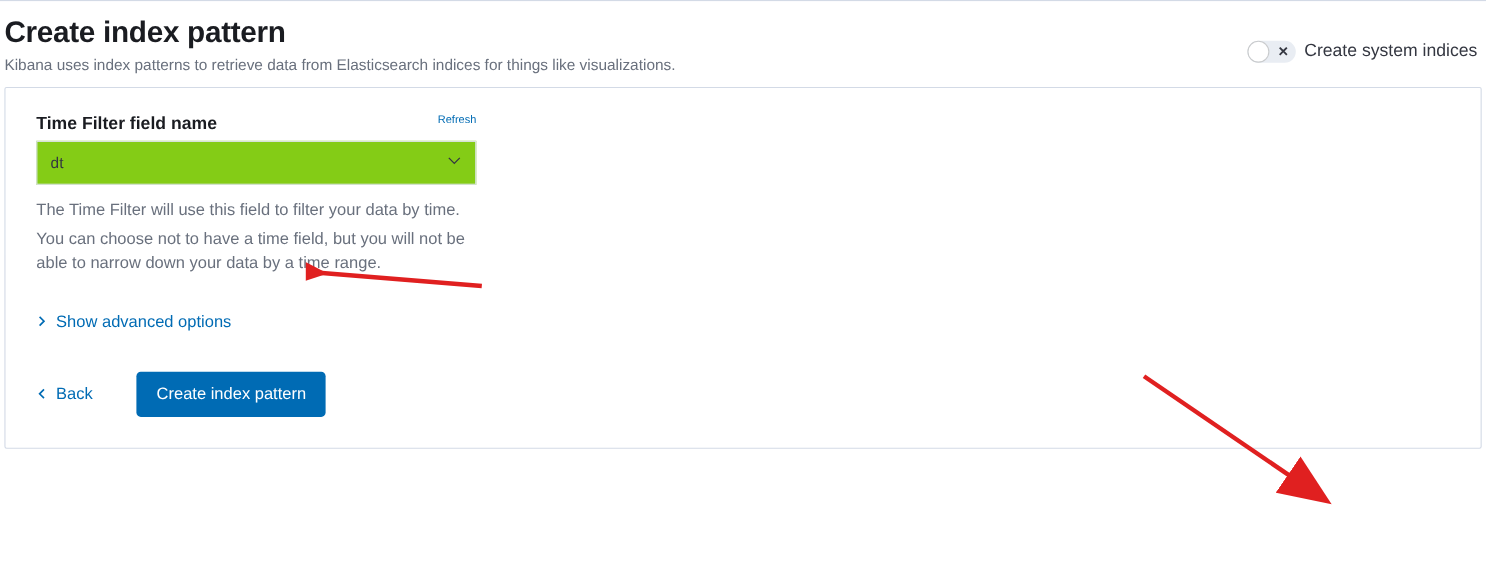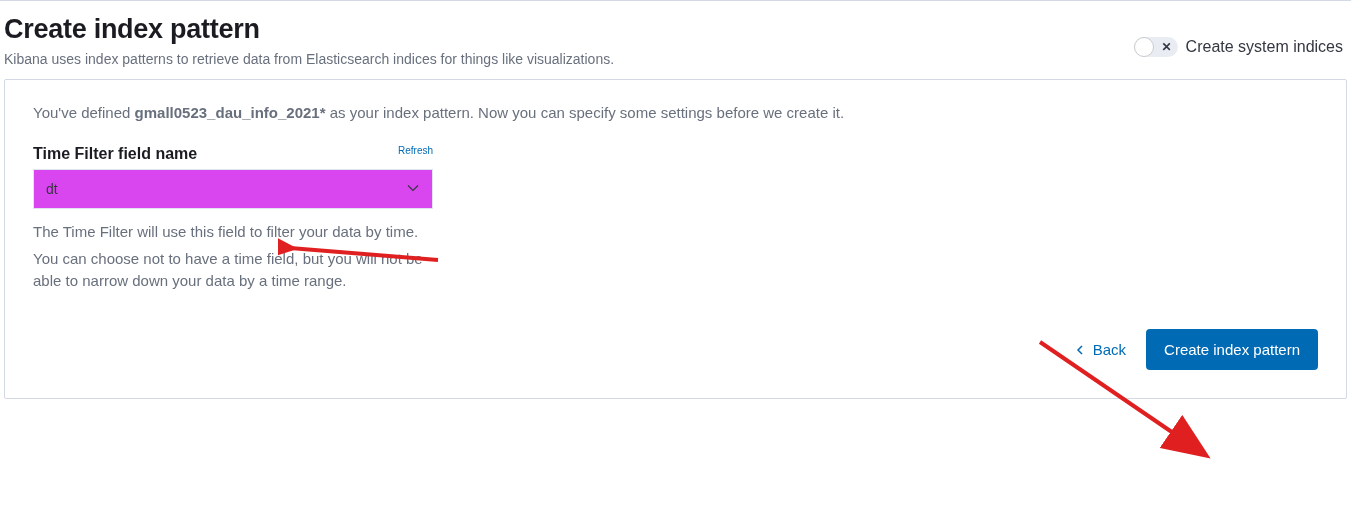--- a/index.html
+++ b/index.html
@@ -79,21 +79,21 @@
     .step-desc strong { font-weight: 700; }
     .form-group { width: 400px; margin-bottom: 12px; }
     .form-row { display: flex; justify-content: space-between; align-items: flex-start; margin-bottom: 6px; }
     .form-label { font-size: 16px; font-weight: 600; color: #1a1c21; }
     .refresh-link { font-size: 10px; color: #006bb4; cursor: pointer; }
     .select-wrap { position: relative; width: 400px; }
     .select-display {
       width: 100%;
       height: 40px;
       border: 1px solid #dfe5ef;
-      background: #d946ef;
+      background: #84cc16;
       padding: 8px 36px 8px 12px;
       font-size: 14px;
       color: #343741;
       display: flex;
       align-items: center;
     }
     .select-chevron {
       position: absolute;
       right: 14px;
       top: 50%;
@@ -111,23 +111,22 @@
       display: inline-flex;
       align-items: center;
       gap: 8px;
       color: #006bb4;
       font-size: 15px;
       margin-top: 28px;
       cursor: pointer;
     }
     .footer-row {
       display: flex;
-      justify-content: flex-end;
-      align-items: center;
-      gap: 20px;
+      align-items: center;
+      gap: 40px;
       margin-top: 36px;
     }
     .back-link {
       display: inline-flex;
       align-items: center;
       gap: 8px;
       color: #006bb4;
       font-size: 15px;
       cursor: pointer;
     }
@@ -163,23 +162,20 @@
     <div class="header-right">
       <span class="switch">
         <span class="thumb"></span>
         <span class="x-label">✕</span>
       </span>
       <span class="switch-label">Create system indices</span>
     </div>
   </div>
 
   <div class="panel">
-    <div class="step-desc">
-      <span>You've defined </span><strong>gmall0523_dau_info_2021*</strong><span> as your index pattern. Now you can specify some settings before we create it.</span>
-    </div>
 
     <div class="form-group">
       <div class="form-row">
         <span class="form-label">Time Filter field name</span>
         <span class="refresh-link">Refresh</span>
       </div>
       <div class="select-wrap">
         <div class="select-display">dt</div>
         <span class="select-chevron">
           <svg width="12" height="12" viewBox="0 0 12 12">
@@ -187,20 +183,28 @@
             </svg>
         </span>
       </div>
     </div>
 
     <div class="help-text">
       <p>The Time Filter will use this field to filter your data by time.</p>
       <p>You can choose not to have a time field, but you will not be able to narrow down your data by a time range.</p>
     </div>
 
+    <div class="adv-link">
+      <span>
+        <svg width="10" height="10" viewBox="0 0 10 10">
+            <path d="M3 1 L7 5 L3 9" fill="none" stroke="#006bb4" stroke-width="1.5"></path>
+          </svg>
+      </span>
+      <span>Show advanced options</span>
+    </div>
 
     <div class="footer-row">
       <span class="back-link">
         <span>
           <svg width="10" height="10" viewBox="0 0 10 10">
               <path d="M7 1 L3 5 L7 9" fill="none" stroke="#006bb4" stroke-width="1.5"></path>
             </svg>
         </span>
         <span>Back</span>
       </span>

